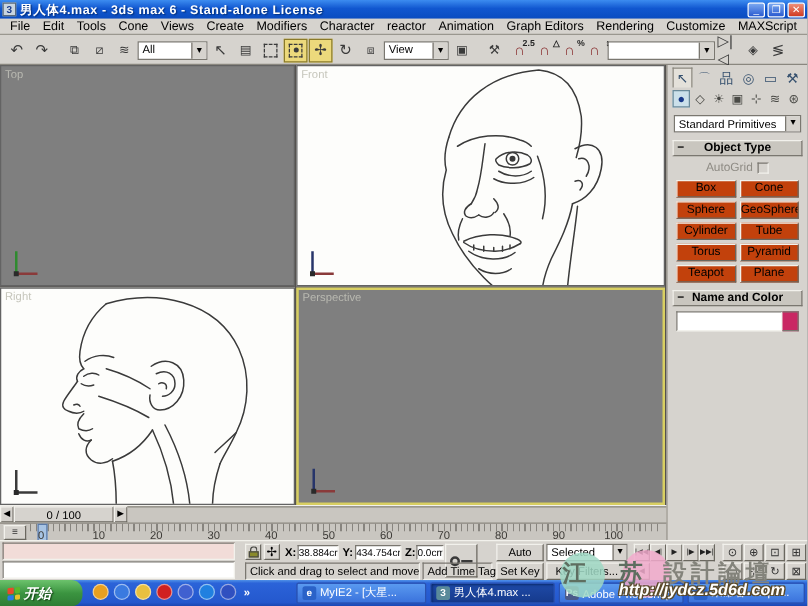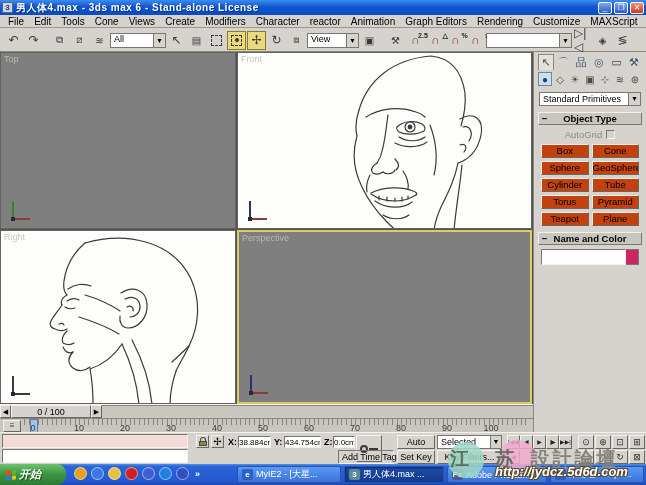--- a/index.html
+++ b/index.html
@@ -439,20 +439,21 @@
     <span class="coord-label" style="left:274px">Y:</span>
     <span class="coord-field" style="left:284px;width:37px">434.754cm</span>
     <span class="coord-label" style="left:324px">Z:</span>
     <span class="coord-field" style="left:333px;width:22px">0.0cm</span>
 
     <span id="setkeys-btn">
       <span class="key-ring"></span>
         <span class="key-stem"></span>
     </span>
 
+    <span id="prompt-line">Click and drag to select and move</span>
     <span id="add-time-tag">Add Time Tag</span>
 
     <span class="anim-btn" style="left:397px;top:2px">Auto Key</span>
     <div class="anim-dd" style="left:437px;top:2px;width:65px;position:absolute">
       <span class="val">Selected</span>
       <span class="arr">▼</span>
     </div>
     <span class="anim-btn" style="left:397px;top:17px">Set Key</span>
     <span class="anim-btn" style="left:437px;top:17px;width:65px">Key Filters...</span>
 

